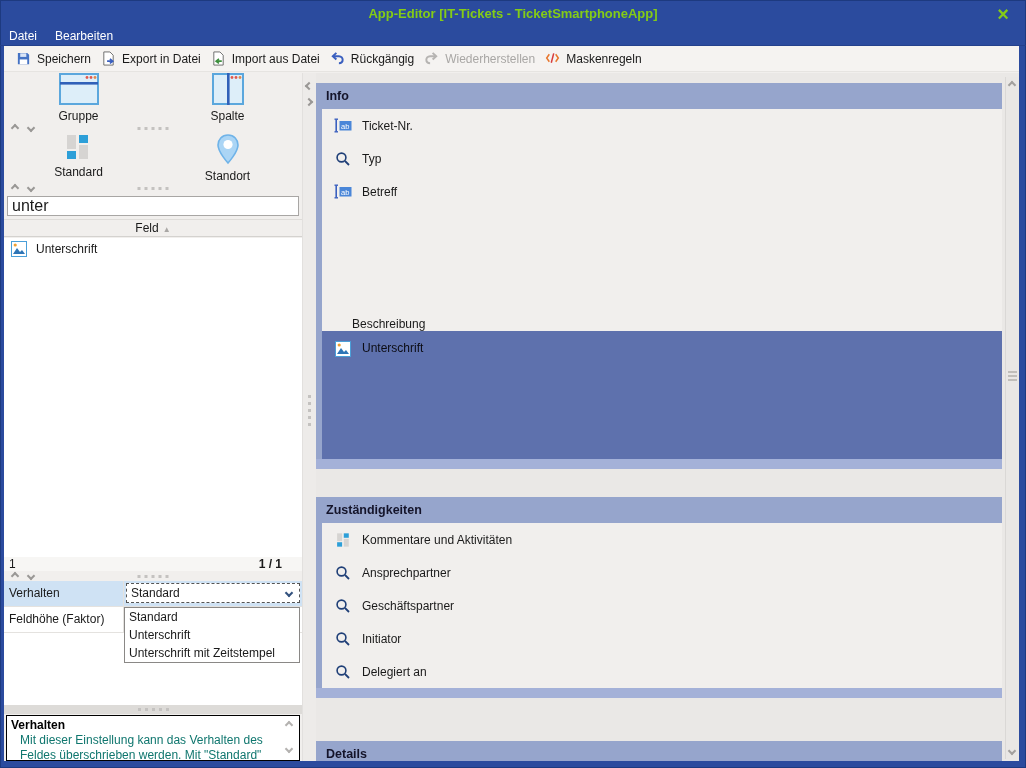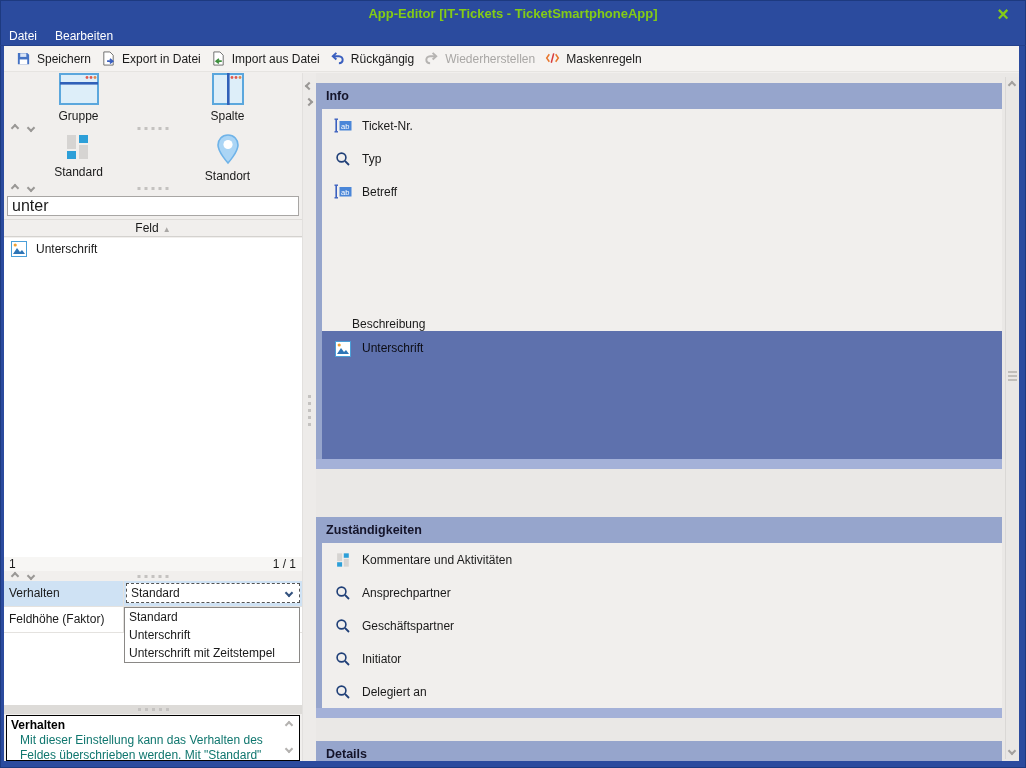--- a/index.html
+++ b/index.html
@@ -61,21 +61,21 @@
   .search-wrap{position:absolute;top:120px;left:0;width:100%;height:26px;padding:3px;}
   .search-wrap input{width:100%;height:20px;border:1px solid #a8a6a4;font-size:16px;padding:0 4px;color:var(--ink);background:#fff;outline:none;}
   .list-header{position:absolute;top:146px;left:0;width:100%;height:18px;background:var(--panelbg);border-top:1px solid #dedcd9;border-bottom:1px solid #d4d2cf;text-align:center;font-size:12px;color:var(--ink);line-height:17px;cursor:pointer;}
   .sort-ind{font-size:8px;color:#a9a7a5;margin-left:4px;}
   .field-list{position:absolute;top:165px;left:0;width:100%;height:319px;background:#fff;}
   .list-item{display:flex;align-items:center;gap:8px;height:22px;padding-left:6px;font-size:12px;color:var(--ink);cursor:pointer;}
 
   
   .pagination{position:absolute;top:484px;left:0;width:100%;height:14px;background:#f7f6f4;font-size:12px;color:var(--ink);}
   .pagination .cur{position:absolute;left:5px;top:0;}
-  .pagination .tot{position:absolute;right:6px;top:0;}
+  .pagination .tot{position:absolute;right:20px;top:0;font-weight:bold;}
 
   
   .propgrid{position:absolute;top:508px;left:0;width:100%;height:52px;background:#fff;font-size:12px;}
   .prow{display:flex;height:26px;border-bottom:1px solid #e4e2df;}
   .prow .plabel{width:120px;padding:5px 0 0 5px;border-right:1px solid #e4e2df;color:var(--ink);}
   .prow.selected{background:var(--hl);}
   .combo{position:relative;margin:2px;flex:1;background:#fff;border:1px dashed #555;height:20px;line-height:18px;padding-left:4px;color:var(--ink);cursor:pointer;}
   .combo .chev{position:absolute;right:7px;top:6px;border-color:#33527e;}
   .popup{position:absolute;top:534px;left:120px;width:176px;background:#fff;border:1px solid #8a8886;z-index:5;}
   .popup .opt{height:18px;line-height:18px;padding-left:4px;font-size:12px;color:var(--ink);cursor:pointer;}
@@ -405,21 +405,21 @@
                     <circle cx="4.2" cy="4" r="1.6" fill="#f0a030"></circle>
                     <path d="M2 13 L6 7 L9 11 L11 9 L14 13 Z" fill="#2e75b6"></path>
                   </svg>
                 </span>
               <span>Unterschrift</span>
             </div>
           </div>
           <div class="gfoot"></div>
         </div>
 
-        <div class="group" style="top:444px;">
+        <div class="group" style="top:424px;">
           <div class="ghead">Zuständigkeiten</div>
           <div class="gbody">
             <div class="frow">
               <span class="ficon">
                   <svg width="15" height="16" viewBox="0 0 27 28">
                     <rect x="2" y="2" width="9" height="14" fill="#d6d4d2"></rect>
                     <rect x="2" y="18" width="9" height="8" fill="#2d9fd8"></rect>
                     <rect x="14" y="2" width="9" height="8" fill="#2d9fd8"></rect>
                     <rect x="14" y="12" width="9" height="14" fill="#d6d4d2"></rect>
                   </svg>

